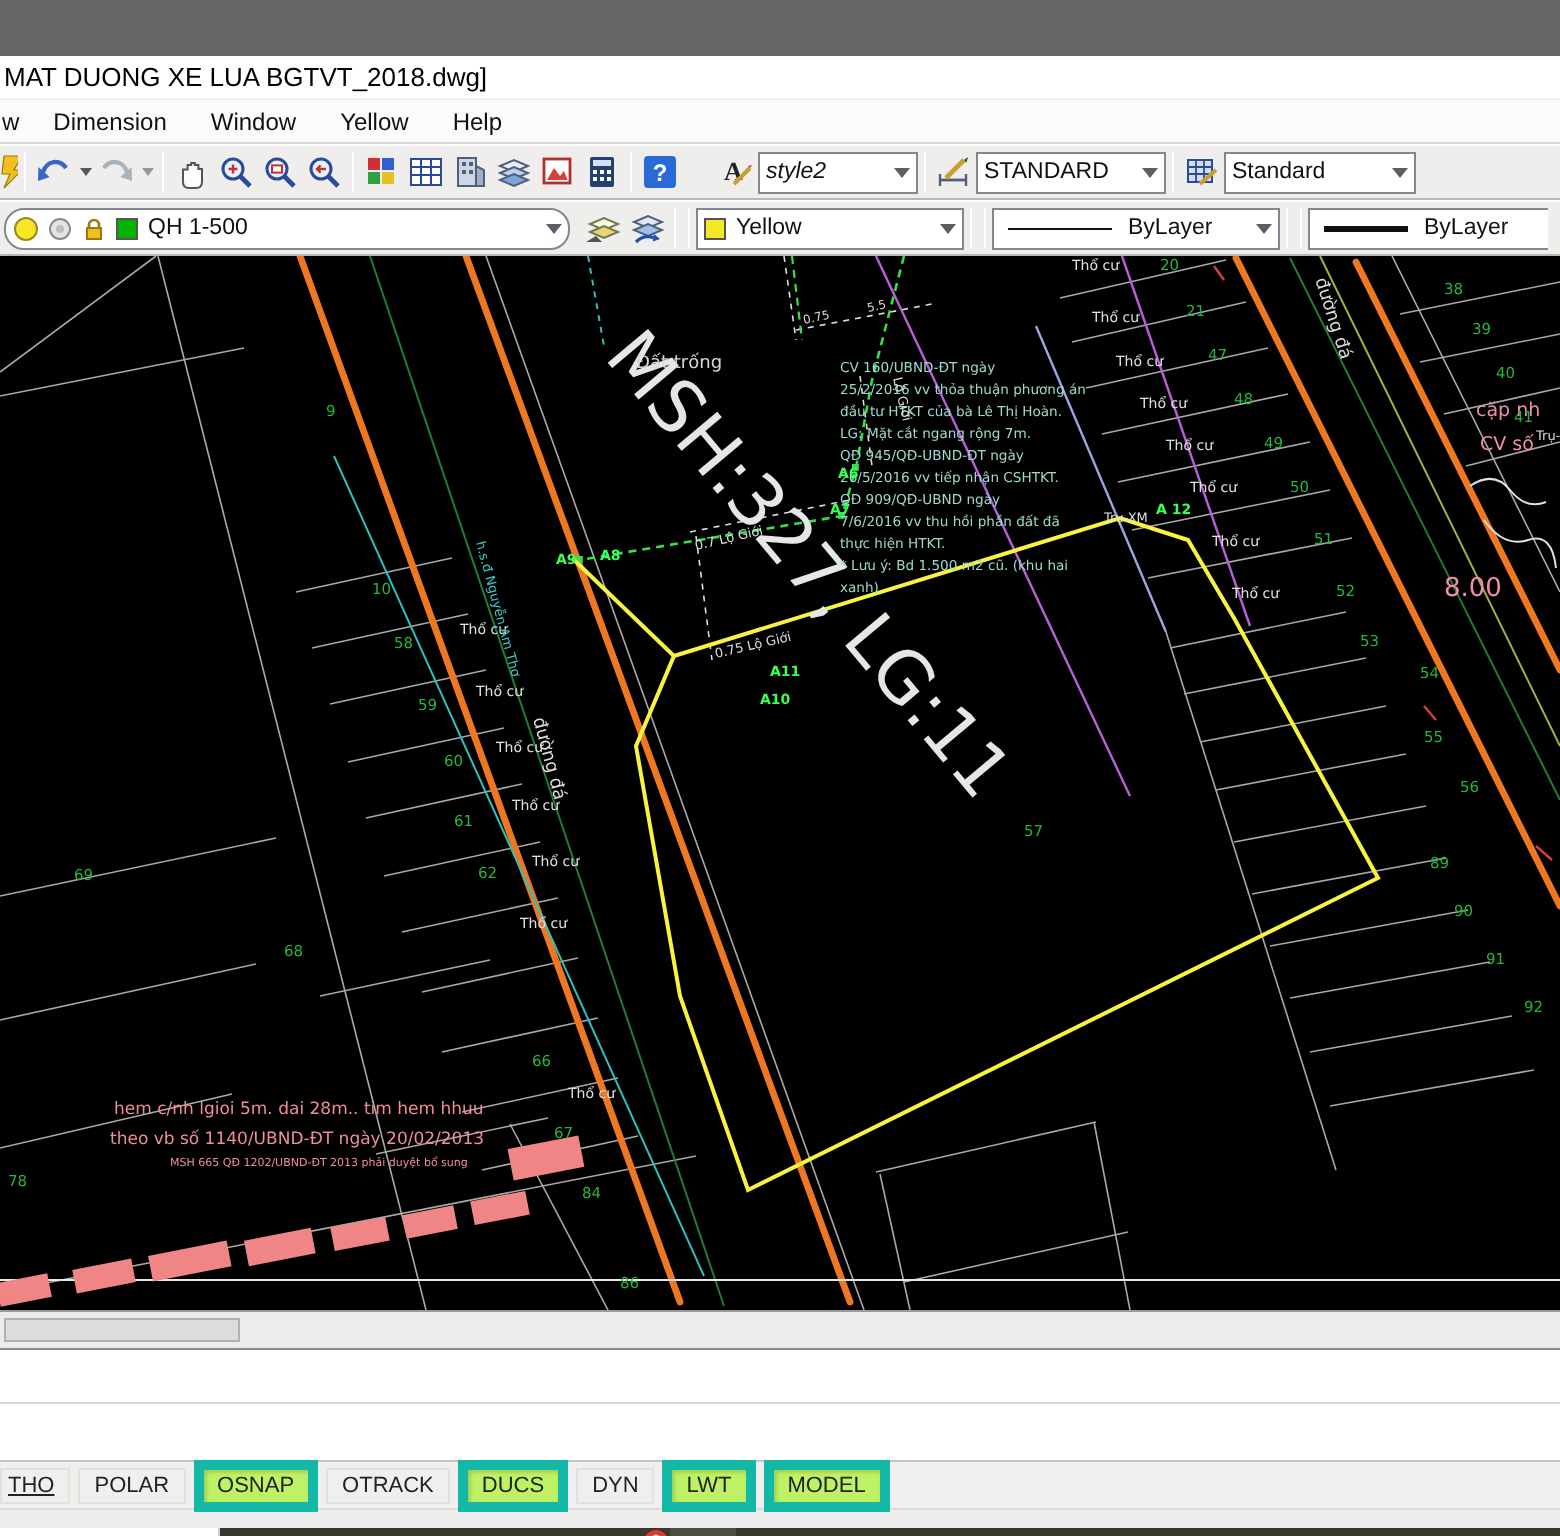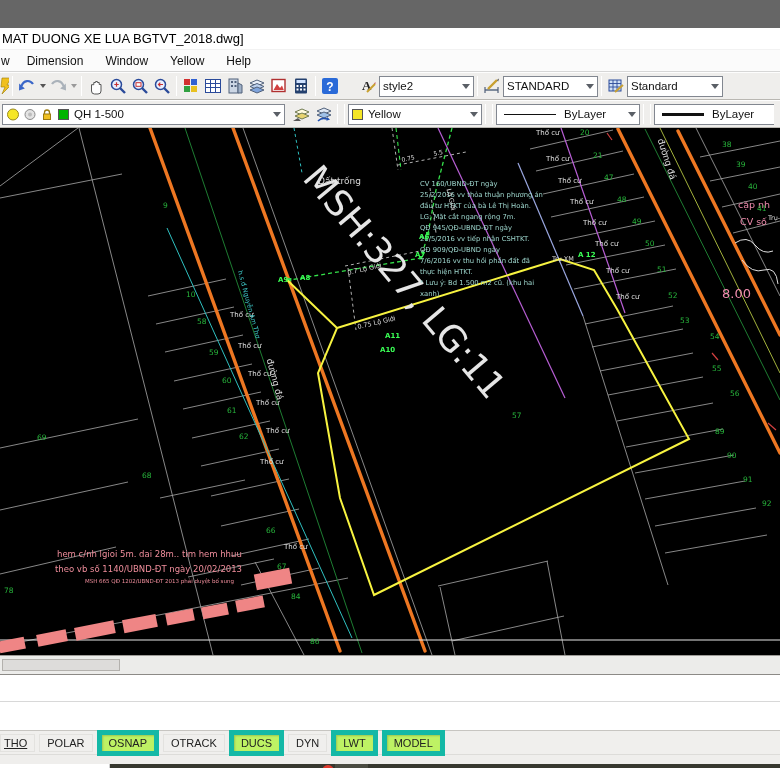--- a/index.html
+++ b/index.html
@@ -188,21 +188,21 @@
         </svg>
     </span>
     <span style="width:16px;"></span>
     <span class="tbtn">
       <svg width="18" height="18">
           <text x="3" y="13" font-size="13" font-weight="bold" fill="#222" font-family="Liberation Serif,serif">A</text>
           <line x1="8" y1="15" x2="16" y2="7" stroke="#c8a030" stroke-width="2"></line>
           <polygon points="16,7 17,5.5 15,6" fill="#c03030"></polygon>
         </svg>
     </span>
-    <div class="combo" style="width:95px;">
+    <div class="combo" style="width:80px;font-style:italic;">
       <span class="val">style2</span>
         <span class="chev"></span>
     </div>
     <span class="sep"></span>
     <span class="tbtn">
       <svg width="18" height="18">
           <path d="M2 13 h13" stroke="#50607a" stroke-width="1.4"></path>
           <path d="M2 10 v6 M15 10 v6" stroke="#50607a" stroke-width="1.2"></path>
           <line x1="5" y1="12" x2="14" y2="3" stroke="#c8a030" stroke-width="2.4"></line>
           <polygon points="14,3 16,1.5 15.2,4.4" fill="#444"></polygon>
@@ -220,21 +220,21 @@
           <line x1="8" y1="15" x2="16" y2="8" stroke="#c8a030" stroke-width="2"></line>
         </svg>
     </span>
     <div class="combo" style="width:96px;">
       <span class="val">Standard</span>
         <span class="chev"></span>
     </div>
   </div>
 
   <div class="tbrow">
-    <div class="combo" style="width:283px;margin-left:2px;">
+    <div class="combo" style="width:283px;margin-left:2px;border-radius:10px;">
       <svg width="15" height="15">
           <circle cx="7" cy="7.5" r="5.5" fill="#f5e626" stroke="#9a8a20"></circle>
         </svg>
       <svg width="15" height="15" style="margin-left:2px;">
           <circle cx="7" cy="7.5" r="5" fill="#e3e3e3" stroke="#8a8a8a"></circle>
           <circle cx="7" cy="7.5" r="2" fill="#bdbdbd"></circle>
         </svg>
       <svg width="15" height="15" style="margin-left:2px;">
           <path d="M4.5 7 V5.5 a2.5 2.5 0 0 1 5 0 V7" fill="none" stroke="#9a7a10" stroke-width="1.3"></path>
           <rect x="3.5" y="7" width="7" height="5.5" fill="#f0c020" stroke="#9a7a10"></rect>

